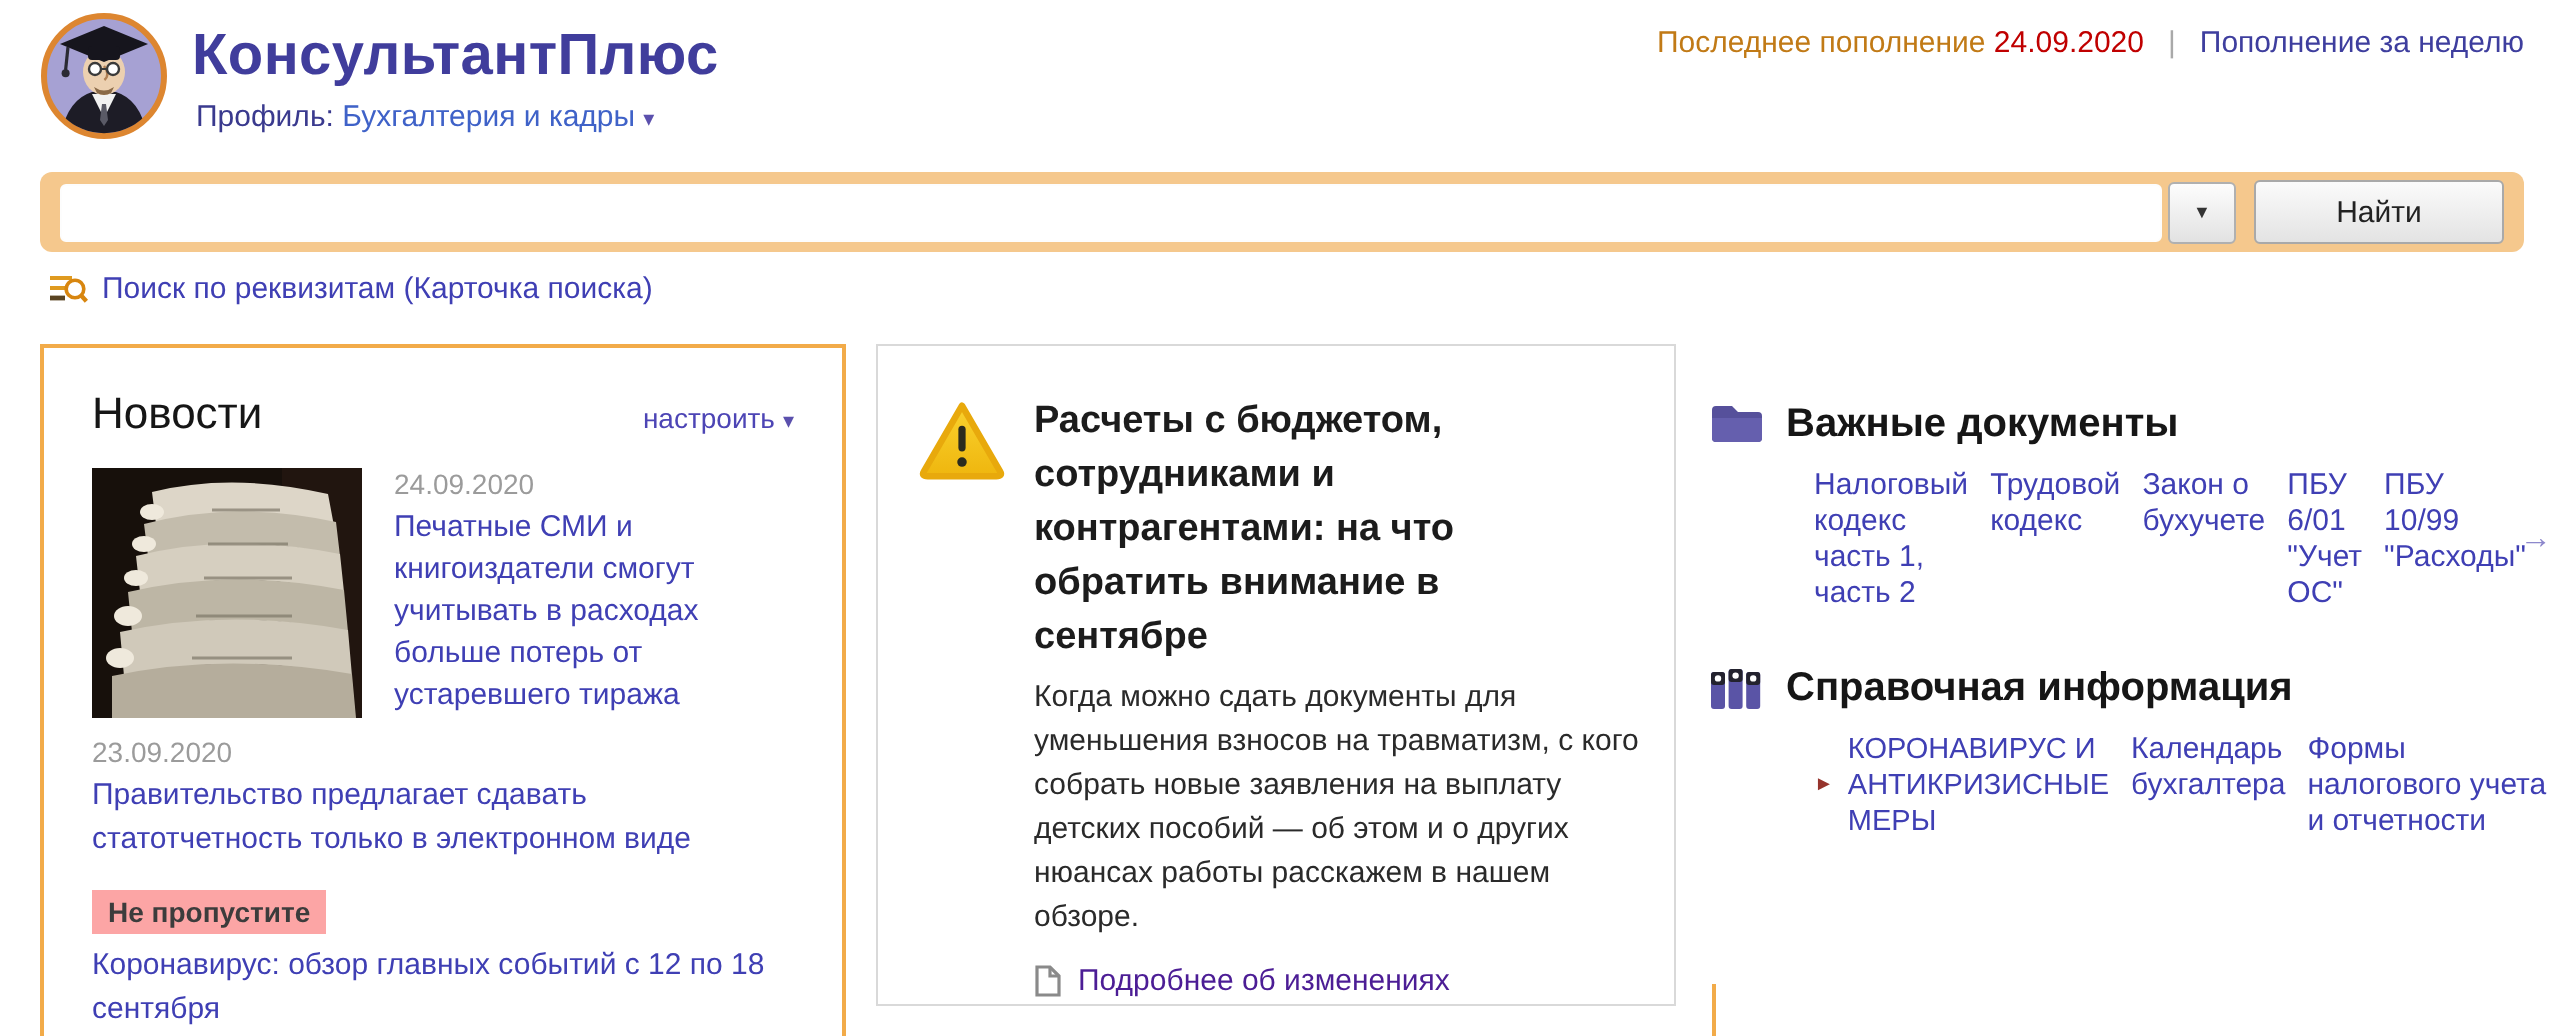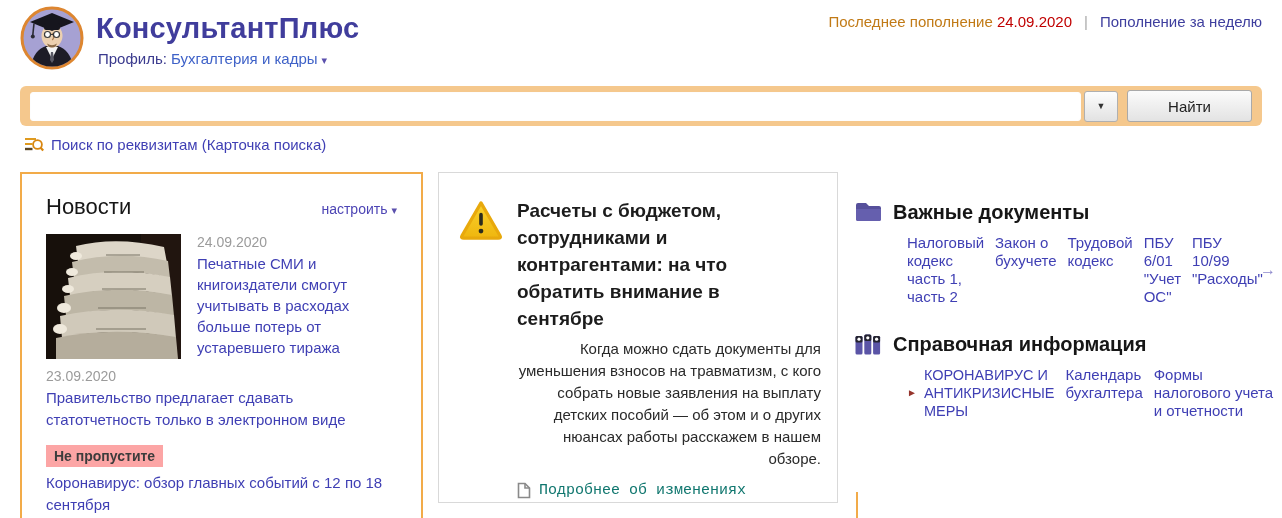--- a/index.html
+++ b/index.html
@@ -79,23 +79,23 @@
   .review-panel {
     position:absolute; left:438px; top:172px; width:400px; height:331px;
     border:1px solid #d9d9d9; background:#fff; padding:24px 20px;
   }
   .review-head { display:flex; gap:14px; }
   .warning-icon { width:44px; height:40px; flex:none; margin-top:3px; }
   .review-title {
     font-size:19px; font-weight:700; line-height:27px;
     color:#1c1c1c; max-width:250px;
   }
-  .review-body { margin:6px 12px 0 58px; width:304px; font-size:15px; line-height:22px; color:#2a2a2a;text-align:right; }
+  .review-body { margin:6px 12px 0 58px; width:304px; font-size:15px; line-height:22px; color:#2a2a2a; }
   .review-more { margin:12px 0 0 58px; display:flex; align-items:center; gap:8px; font-size:15px; }
-  .review-more a { color:#0f766e;font-family:Liberation Mono, monospace; }
+  .review-more a { color:#4c1d95; }
 
   
   .side { position:absolute; left:855px; top:188px; width:420px; padding-top:12px; }
   .side-title {
     display:flex; align-items:center; gap:12px;
     font-size:20px; font-weight:700; color:#161616; height:24px;
   }
   .side-links { margin:10px 0 0 52px; display:flex; flex-direction:row; gap:11px; font-size:15px; }
   .side-links a { color:#3f3fb4; line-height:18px; }
   .all-docs { margin-left:-14px; display:flex; align-items:center; gap:6px; }
@@ -236,22 +236,22 @@
 <aside class="side">
   <div class="side-title">
     <svg width="26" height="20" viewBox="0 0 26 20">
       <path d="M1 3 q0-2 2-2 h8 l3 3 h10 q2 0 2 2 v11 q0 2-2 2 H3 q-2 0-2-2 Z" fill="#56509b"></path>
       <path d="M1 7 h25 v10 q0 2-2 2 H3 q-2 0-2-2 Z" fill="#655fae"></path>
     </svg>
     <span>Важные документы</span>
   </div>
   <div class="side-links">
     <a>Налоговый кодекс часть 1, часть 2</a>
+    <a>Трудовой кодекс</a>
     <a>Закон о бухучете</a>
-    <a>Трудовой кодекс</a>
     <a>ПБУ 6/01 "Учет ОС"</a>
     <a>ПБУ 10/99 "Расходы"</a>
     <div class="all-docs">
       <span class="arrow-glyph">→</span>
       <a>все важные документы</a>
     </div>
   </div>
 
   <div class="side-title section2">
     <svg width="26" height="22" viewBox="0 0 26 22">

